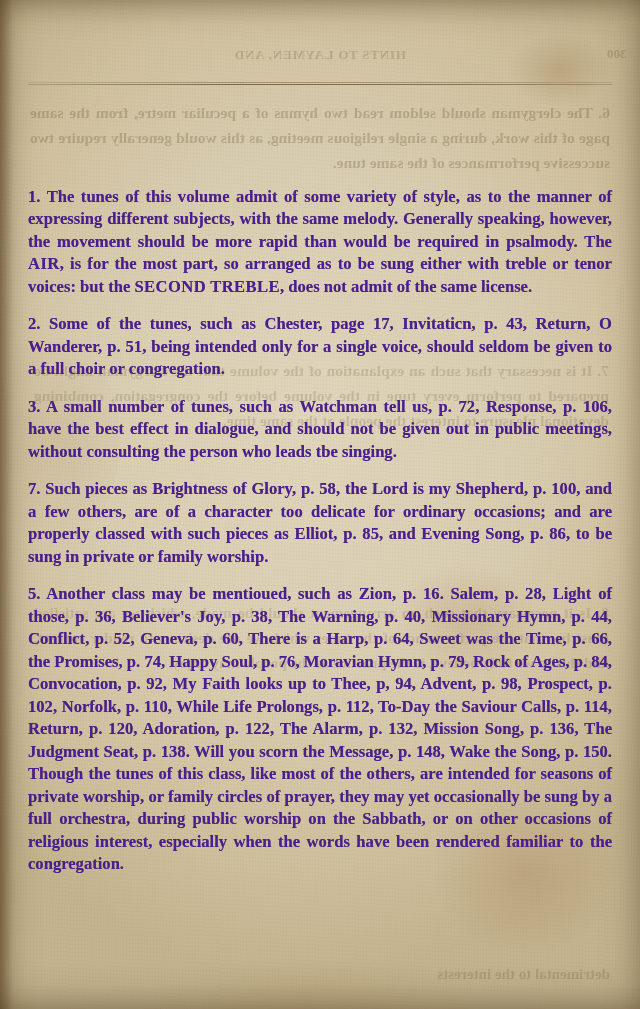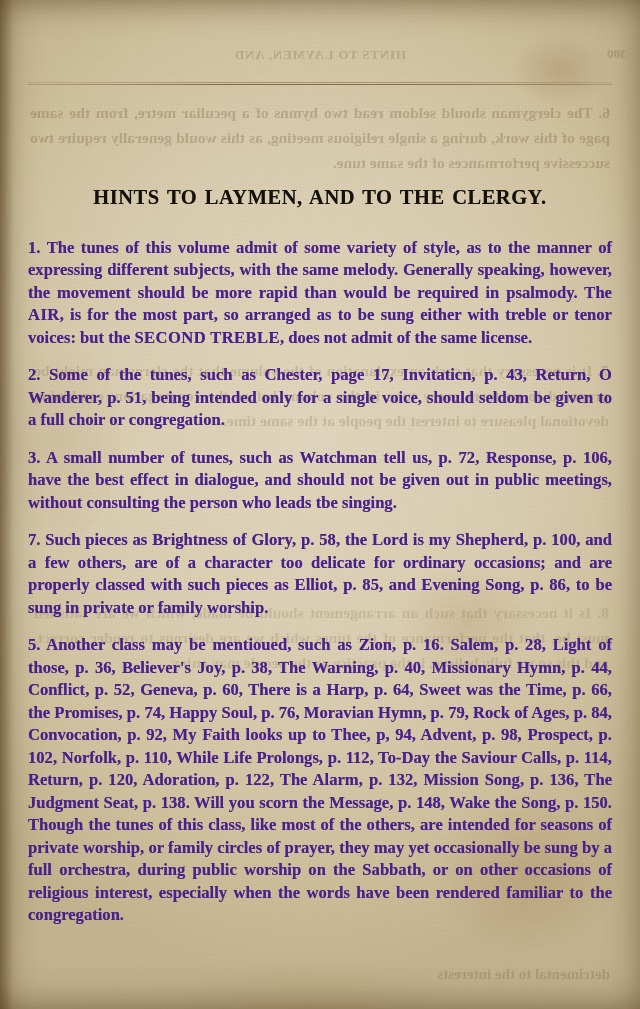--- a/index.html
+++ b/index.html
@@ -172,21 +172,20 @@
 
   <div class="rule"></div>
 
   <div class="bleed bleed-top">6. The clergyman should seldom read two hymns of a peculiar metre, from the same page of this work, during a single religious meeting, as this would generally require two successive performances of the same tune.</div>
   <div class="bleed bleed-mid">7. It is necessary that such an explanation of the volume that the clergyman might be prepared to perform every tune in the volume before the congregation, combining devotional pleasure to interest the people at the same time.</div>
   <div class="bleed bleed-low">8. Is it necessary that such an arrangement should be made, which we are satisfied must be, that the performance of the tunes which we are desirous to render correct, and this so we fully believe, is the practice as the people may enjoy.</div>
   <div class="bleed bleed-bot">detrimental to the interests</div>
 
   <div class="content">
 
-    <h1 class="title">HINTS TO LAYMEN, AND TO THE CLERGY.</h1>
 
     <p class="para"><span>1. The tunes of this volume admit of some variety of style, as to the manner of expressing different subjects, with the same melody. Generally speaking, however, the movement should be more rapid than would be required in psalmody. The </span><span class="sc">AIR</span><span>, is for the most part, so arranged as to be sung either with treble or tenor voices: but the </span><span class="sc">SECOND TREBLE</span><span>, does not admit of the same license.</span></p>
 
     <p class="para">2. Some of the tunes, such as Chester, page 17, Invitaticn, p. 43, Return, O Wanderer, p. 51, being intended only for a single voice, should seldom be given to a full choir or congregation.</p>
     <p class="para">3. A small number of tunes, such as Watchman tell us, p. 72, Response, p. 106, have the best effect in dialogue, and should not be given out in public meetings, without consulting the person who leads tbe singing.</p>
     <p class="para">7. Such pieces as Brightness of Glory, p. 58, the Lord is my Shepherd, p. 100, and a few others, are of a character too delicate for ordinary occasions; and are properly classed with such pieces as Elliot, p. 85, and Evening Song, p. 86, to be sung in private or family worship.</p>
     <p class="para">5. Another class may be mentioued, such as Zion, p. 16. Salem, p. 28, Light of those, p. 36, Believer's Joy, p. 38, The Warning, p. 40, Missionary Hymn, p. 44, Conflict, p. 52, Geneva, p. 60, There is a Harp, p. 64, Sweet was the Time, p. 66, the Promises, p. 74, Happy Soul, p. 76, Moravian Hymn, p. 79, Rock of Ages, p. 84, Convocation, p. 92, My Faith looks up to Thee, p, 94, Advent, p. 98, Prospect, p. 102, Norfolk, p. 110, While Life Prolongs, p. 112, To-Day the Saviour Calls, p. 114, Return, p. 120, Adoration, p. 122, The Alarm, p. 132, Mission Song, p. 136, The Judgment Seat, p. 138. Will you scorn the Message, p. 148, Wake the Song, p. 150. Though the tunes of this class, like most of the others, are intended for seasons of private worship, or family circles of prayer, they may yet occasionally be sung by a full orchestra, during public worship on the Sabbath, or on other occasions of religious interest, especially when the words have been rendered familiar to the congregation.</p>
 
   </div>
 

